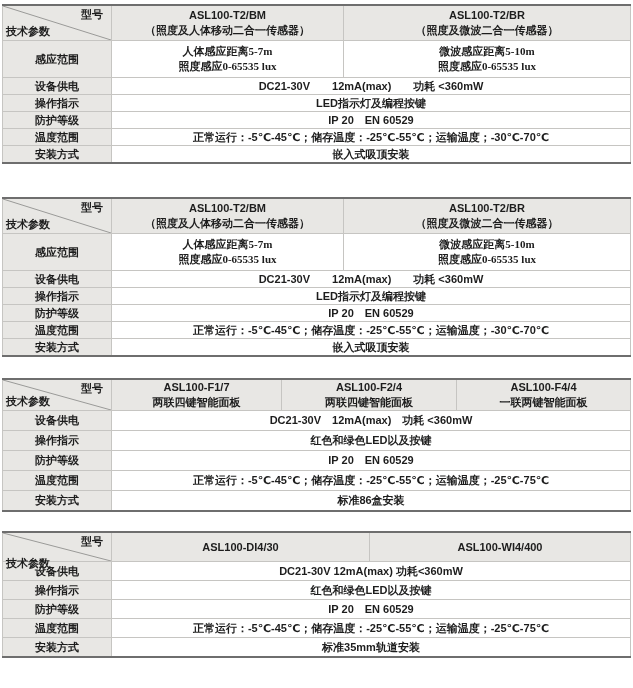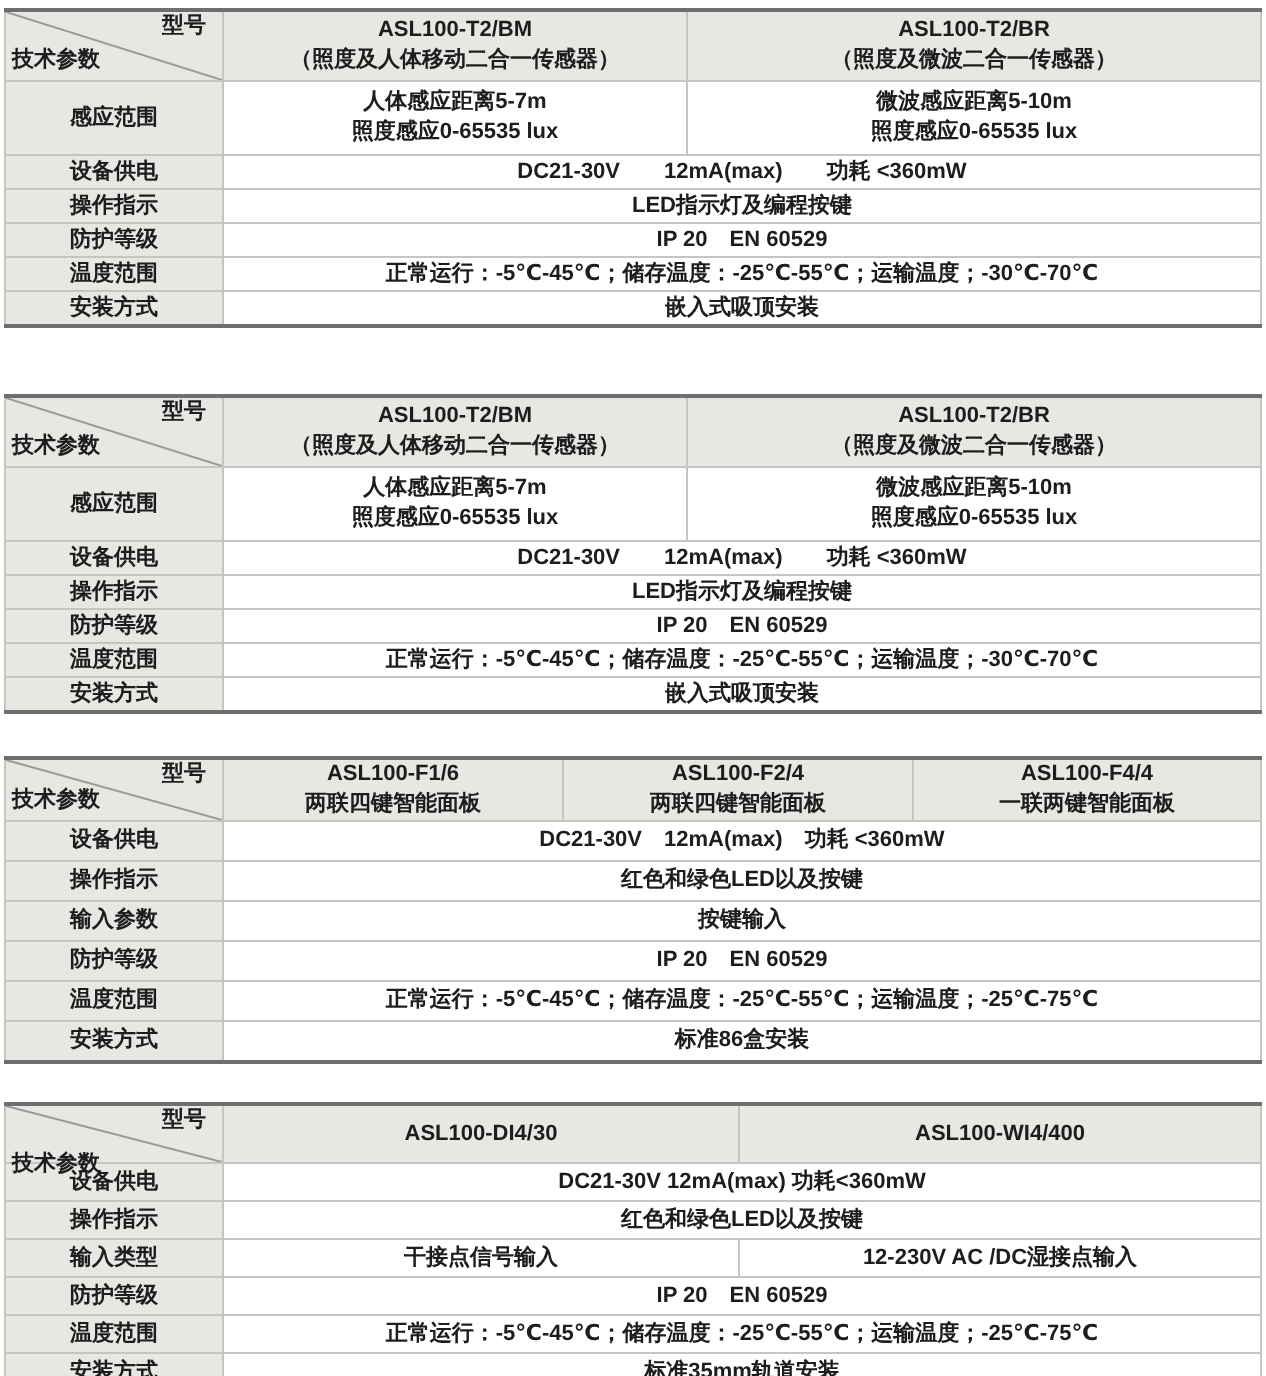--- a/index.html
+++ b/index.html
@@ -13,27 +13,27 @@
     border-top:2px solid #6e6e6e;border-bottom:2px solid #6e6e6e;
   }
   .spec td{
     border:1px solid #c6c5c2;
     text-align:center;vertical-align:middle;
     font-size:11px;line-height:13px;padding:0 2px;
     overflow:visible;
   }
   .spec tr.head td, .spec td.gray{background:#e8e7e4;}
   
-  td.corner{position:relative;padding:0;font-family:Liberation Mono, monospace;}
+  td.corner{position:relative;padding:0;}
   td.corner svg{position:absolute;left:0;top:0;width:100%;height:100%;display:block;}
   .corner-top{position:absolute;top:2px;right:8px;font-size:11px;}
   .corner-bottom{position:absolute;bottom:2px;left:3px;font-size:11px;z-index:2;white-space:nowrap;}
   .model-name{font-size:11px;line-height:15px;}
   .model-sub{font-size:11px;line-height:15px;}
-  .two-line div{line-height:15px;}
+  .two-line div{line-height:15px;font-family:Liberation Serif, serif;}
   
   .t12 tr.head td{height:34px;}
   .t12 tr.r-sense td{height:36px;}
   .t12 tr.r td{height:16px;}
   .t1{margin-top:4px;}
   .t2{margin-top:33px;}
   .t3{margin-top:21px;}
   .t3 tr.head td{height:30px;}
   .t3 tr.r td{height:19px;}
   .t4{margin-top:19px;}
@@ -172,45 +172,41 @@
     <tbody>
         <tr class="head">
       <td class="corner">
         <svg viewBox="0 0 100 100" preserveAspectRatio="none">
               <line x1="0" y1="0" x2="100" y2="100" stroke="#9a9a98" stroke-width="1" vector-effect="non-scaling-stroke"></line>
             </svg>
         <span class="corner-top">型号</span>
         <span class="corner-bottom">技术参数</span>
       </td>
       <td>
-        <div class="model-name">ASL100-F1/6</div>
+        <div class="model-name">ASL100-F1/7</div>
         <div class="model-sub">两联四键智能面板</div>
       </td>
       <td>
         <div class="model-name">ASL100-F2/4</div>
         <div class="model-sub">两联四键智能面板</div>
       </td>
       <td>
         <div class="model-name">ASL100-F4/4</div>
         <div class="model-sub">一联两键智能面板</div>
       </td>
     </tr>
     <tr class="r">
       <td class="gray">设备供电</td>
       <td colspan="3">DC21-30V　12mA(max)　功耗 &lt;360mW</td>
     </tr>
     <tr class="r">
       <td class="gray">操作指示</td>
       <td colspan="3">红色和绿色LED以及按键</td>
     </tr>
     <tr class="r">
-      <td class="gray">输入参数</td>
-      <td colspan="3">按键输入</td>
-    </tr>
-    <tr class="r">
       <td class="gray">防护等级</td>
       <td colspan="3">IP 20　EN 60529</td>
     </tr>
     <tr class="r">
       <td class="gray">温度范围</td>
       <td colspan="3">正常运行：-5℃-45℃；储存温度：-25℃-55℃；运输温度；-25℃-75℃</td>
     </tr>
     <tr class="r">
       <td class="gray">安装方式</td>
       <td colspan="3">标准86盒安装</td>
@@ -242,25 +238,20 @@
     </tr>
     <tr class="r">
       <td class="gray">设备供电</td>
       <td colspan="2">DC21-30V 12mA(max) 功耗&lt;360mW</td>
     </tr>
     <tr class="r">
       <td class="gray">操作指示</td>
       <td colspan="2">红色和绿色LED以及按键</td>
     </tr>
     <tr class="r">
-      <td class="gray">输入类型</td>
-      <td>干接点信号输入</td>
-      <td>12-230V AC /DC湿接点输入</td>
-    </tr>
-    <tr class="r">
       <td class="gray">防护等级</td>
       <td colspan="2">IP 20　EN 60529</td>
     </tr>
     <tr class="r">
       <td class="gray">温度范围</td>
       <td colspan="2">正常运行：-5℃-45℃；储存温度：-25℃-55℃；运输温度；-25℃-75℃</td>
     </tr>
     <tr class="r">
       <td class="gray">安装方式</td>
       <td colspan="2">标准35mm轨道安装</td>

